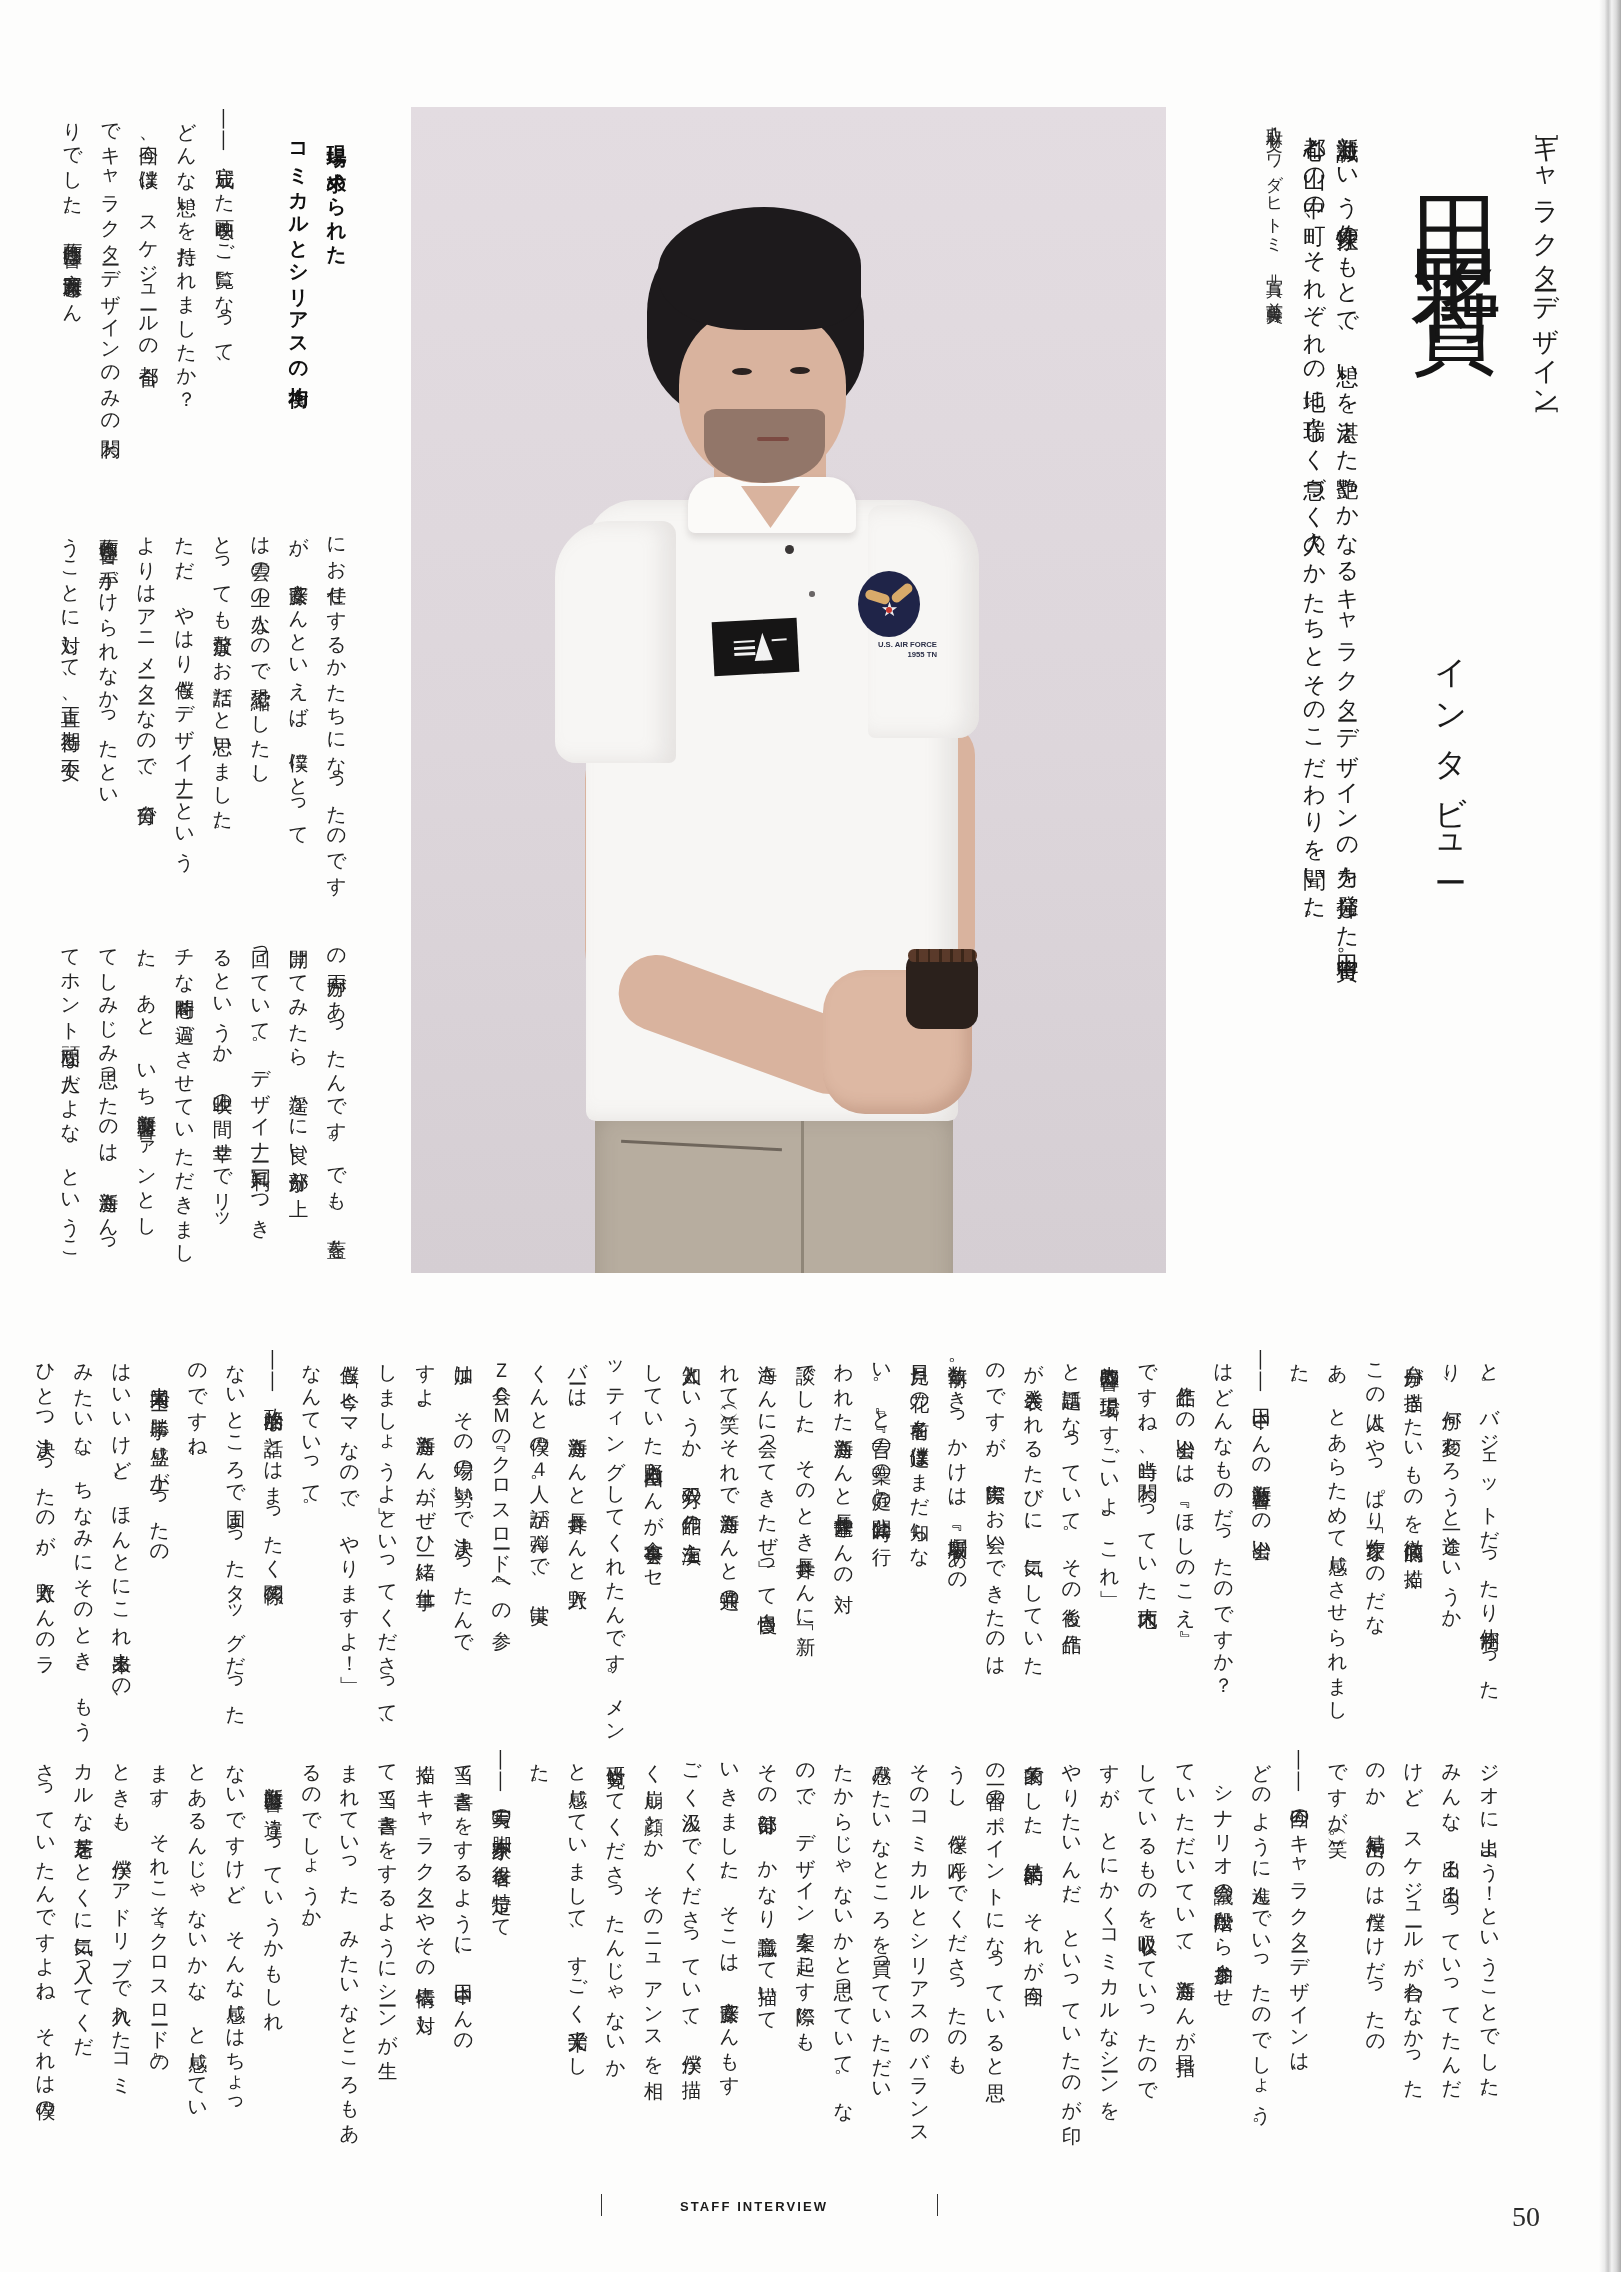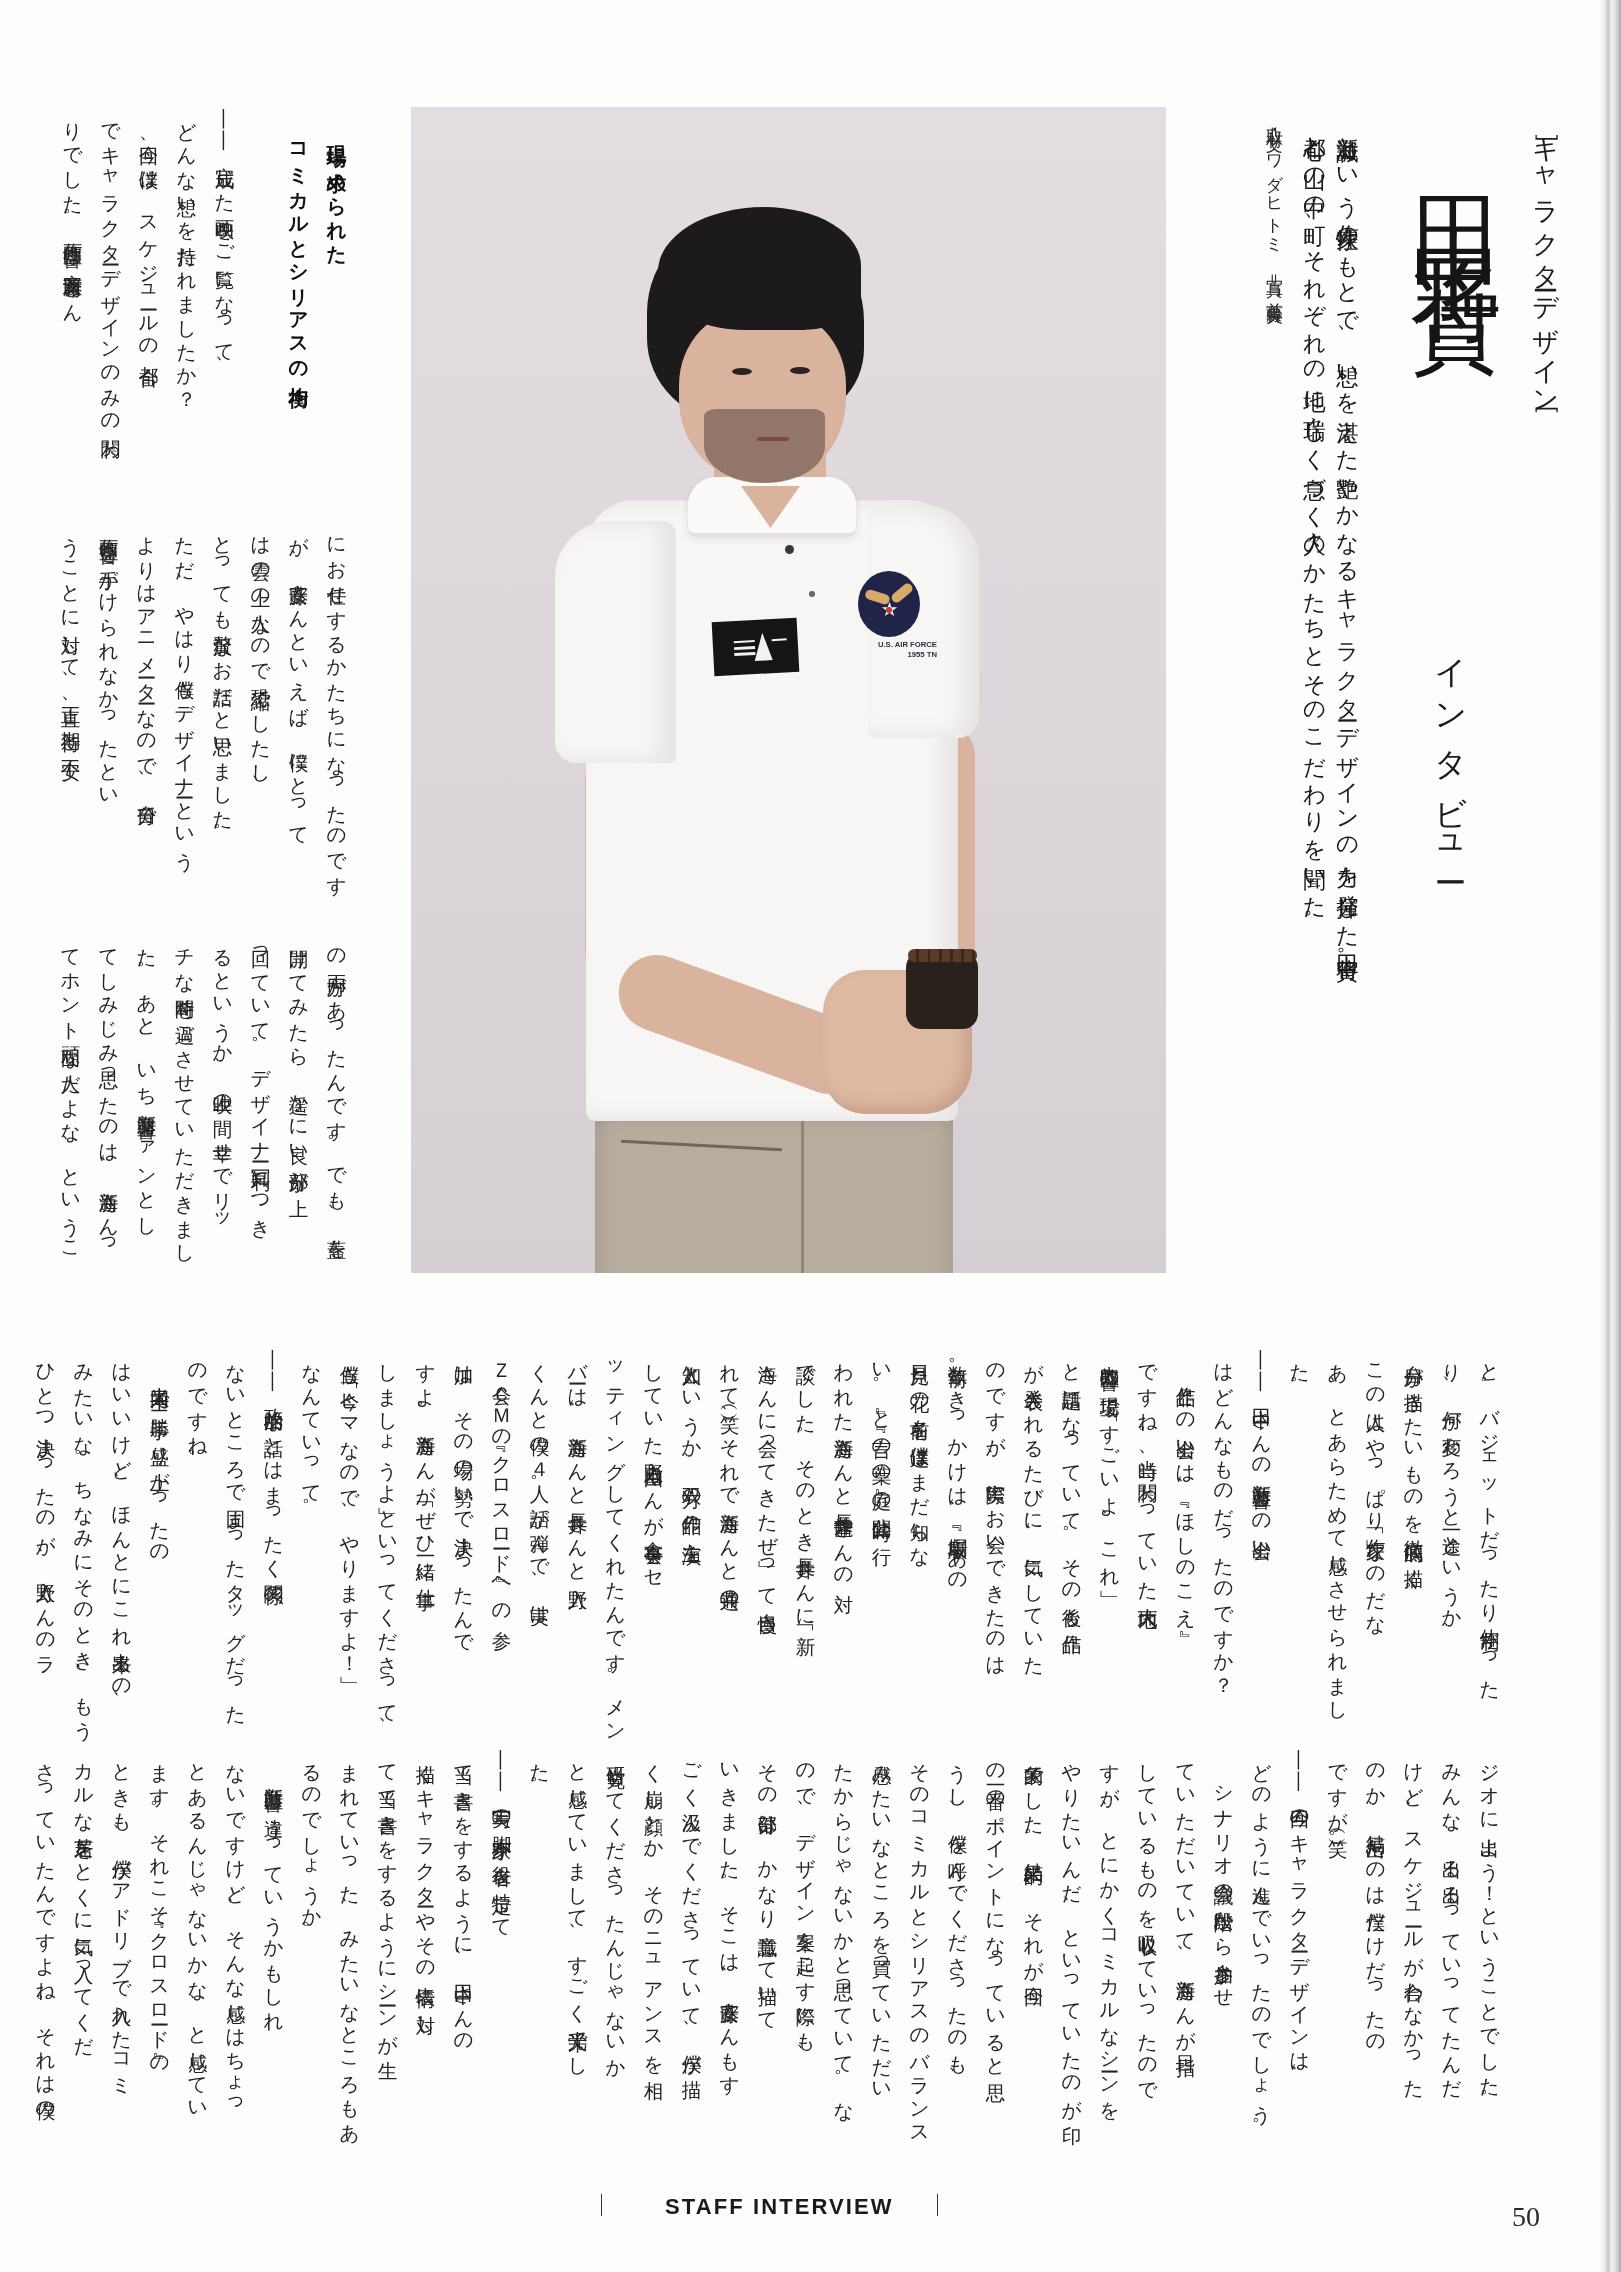--- a/index.html
+++ b/index.html
@@ -37,22 +37,22 @@
   
   .photo { position: absolute; left: 411px; top: 107px; width: 755px; height: 1166px; overflow: hidden;
     background: linear-gradient(180deg, #e3dce1 0%, #ddd6db 55%, #d5ced3 100%); }
   .part { position: absolute; }
   .skin { background: #d9b39e; }
   .shirt { background: #f7f6f4; box-shadow: inset -12.6px 0 21px rgba(150,140,140,0.18); }
   .hair { background: #1d1a1c; }
 
   
   .bar { position: absolute; top: 2194px; width: 1.4px; height: 22.4px; background: #333; }
-  .section-label { position: absolute; left: 665px; top: 2194px; height: 25px; line-height: 25px;
-    font-family: "Liberation Sans", sans-serif; font-weight: bold; font-size: 22px; letter-spacing: 2.1px; color: #1a1a1a; white-space: nowrap; }
+  .section-label { position: absolute; left: 680px; top: 2194px; height: 25px; line-height: 25px;
+    font-family: "Liberation Sans", sans-serif; font-weight: bold; font-size: 13px; letter-spacing: 2.1px; color: #1a1a1a; white-space: nowrap; }
   .page-number { position: absolute; left: 1512px; top: 2201px; line-height: 31px;
     font-family: "Liberation Serif", serif; font-size: 28px; color: #2a2a2a; }
   .edge { position: absolute; left: 1599px; top: 0; width: 22.4px; height: 2273px;
     background: linear-gradient(to right, #fdfdfc 0%, #ececec 25%, #c8c8c8 42%, #f2f2f2 58%, #dadada 78%, #a9a9a9 100%); }
 </style>
 </head>
 <body>
 
 <div class="page">
 

